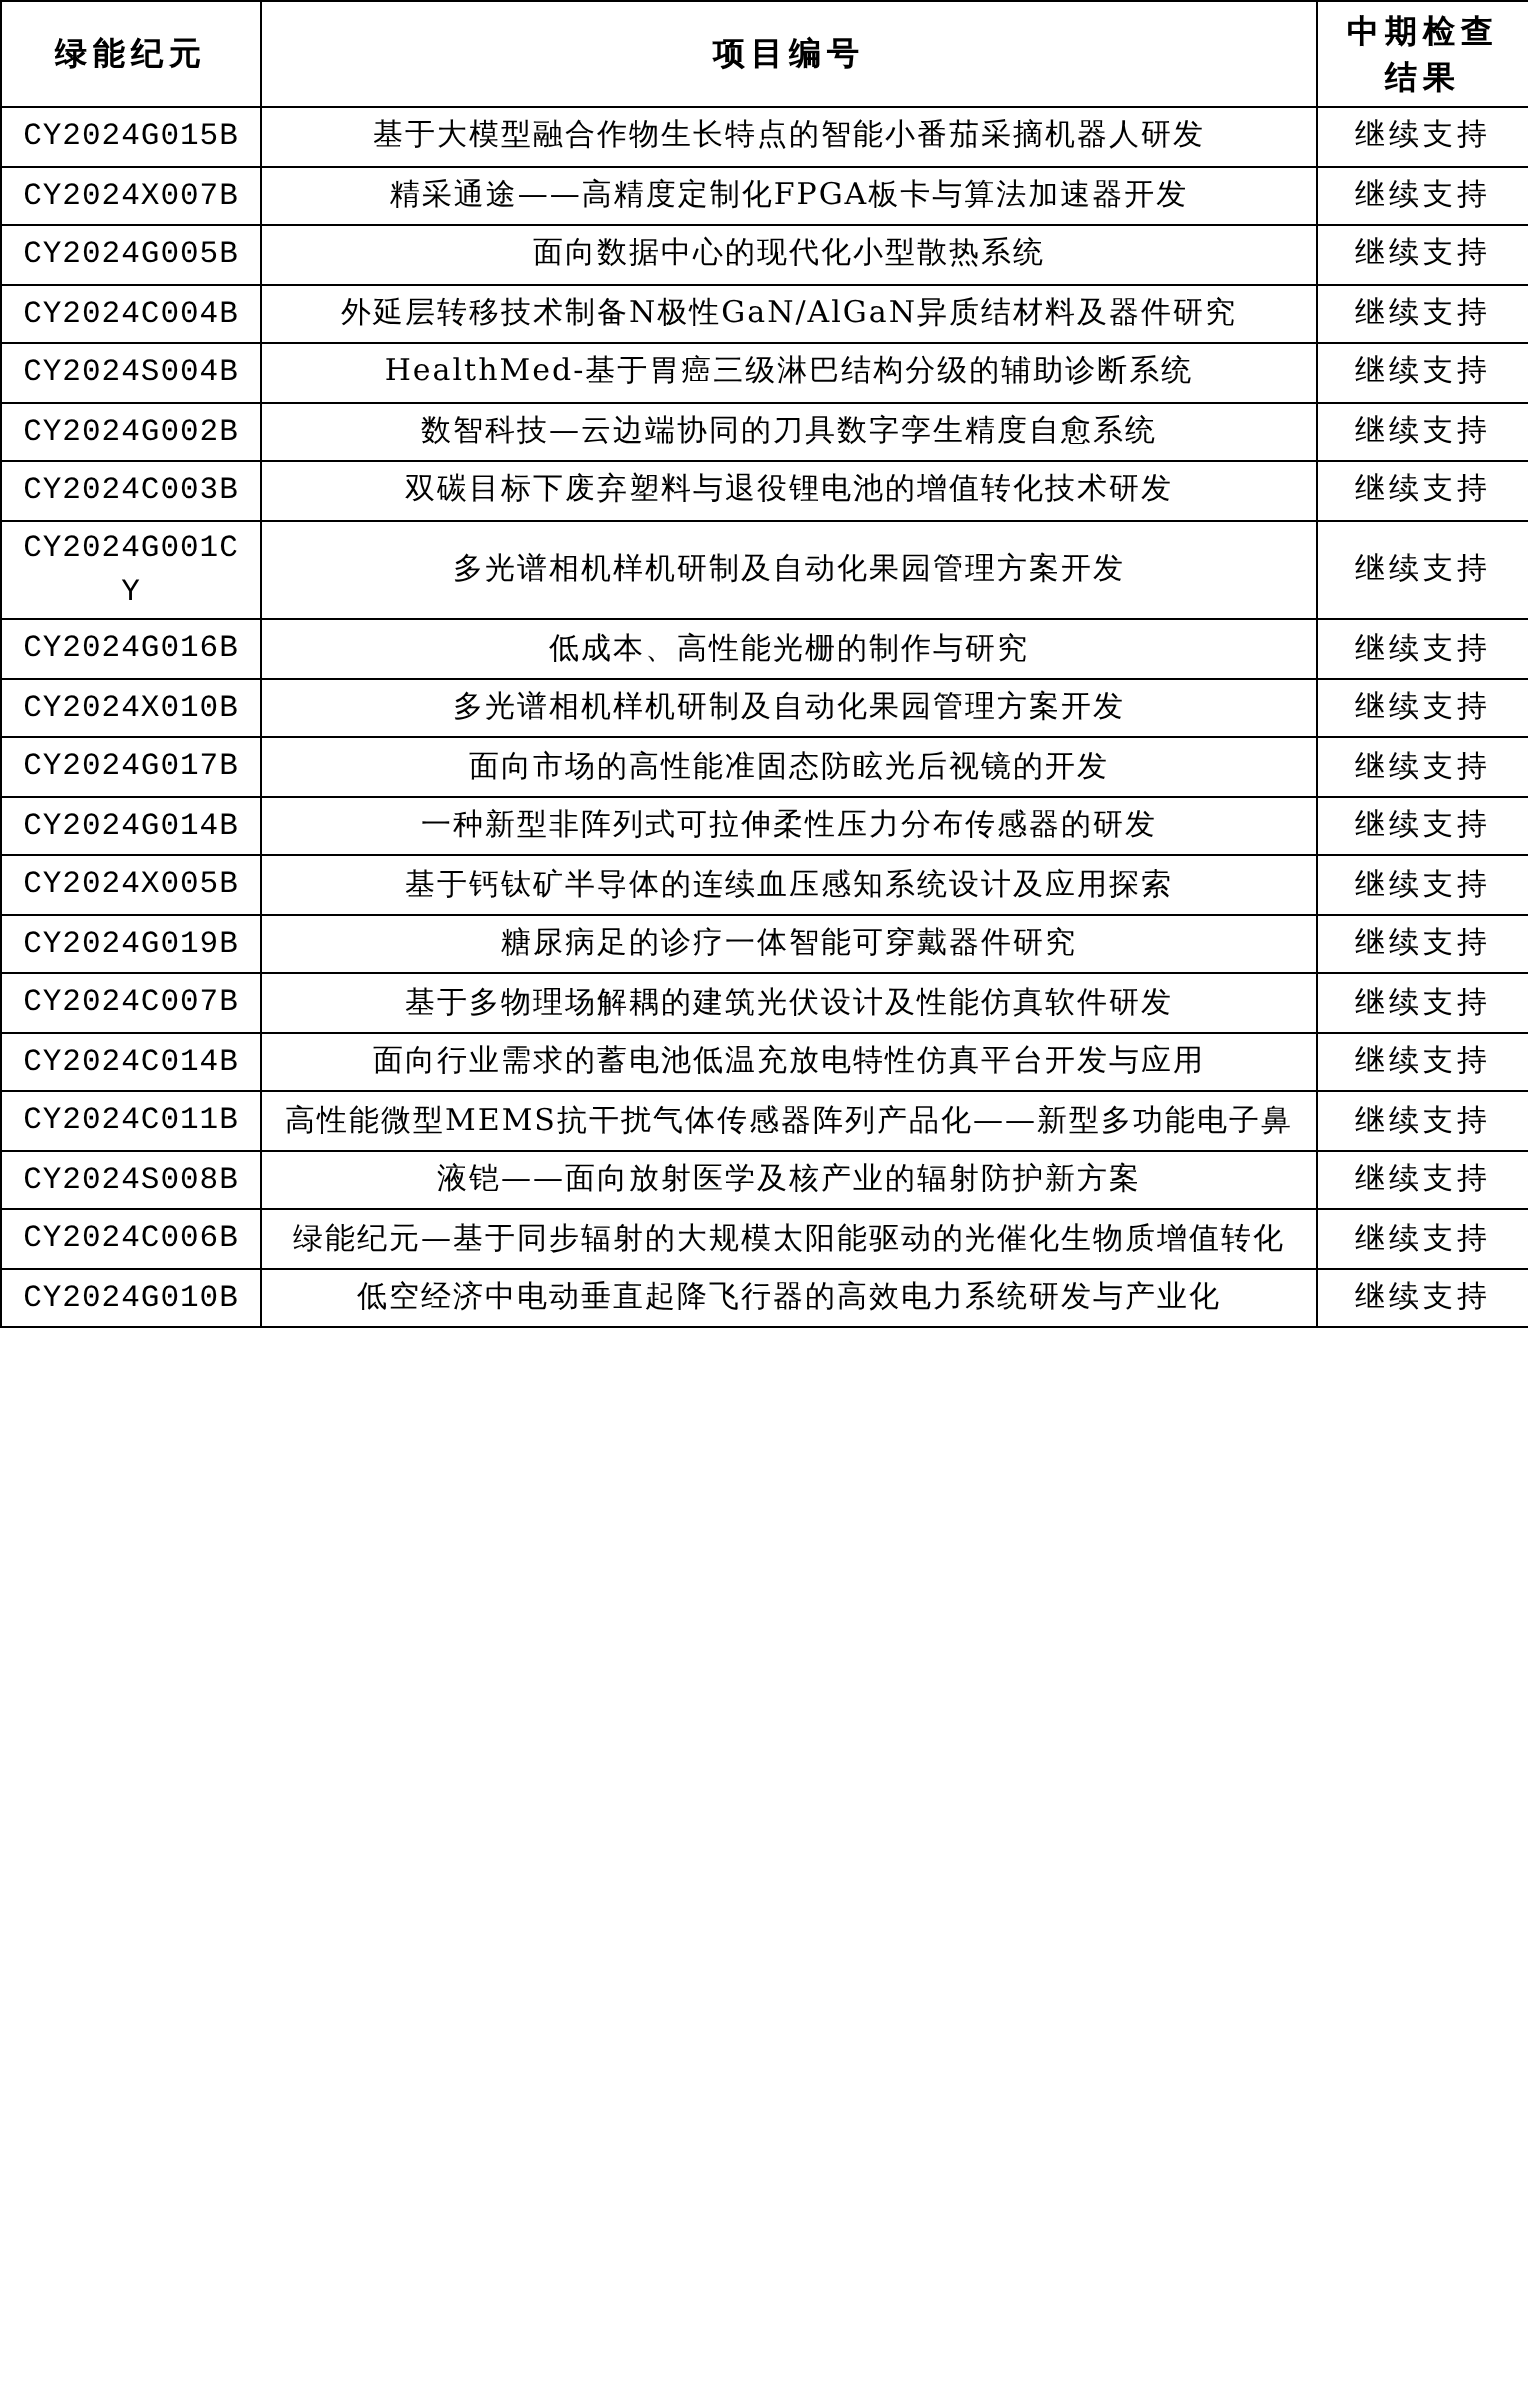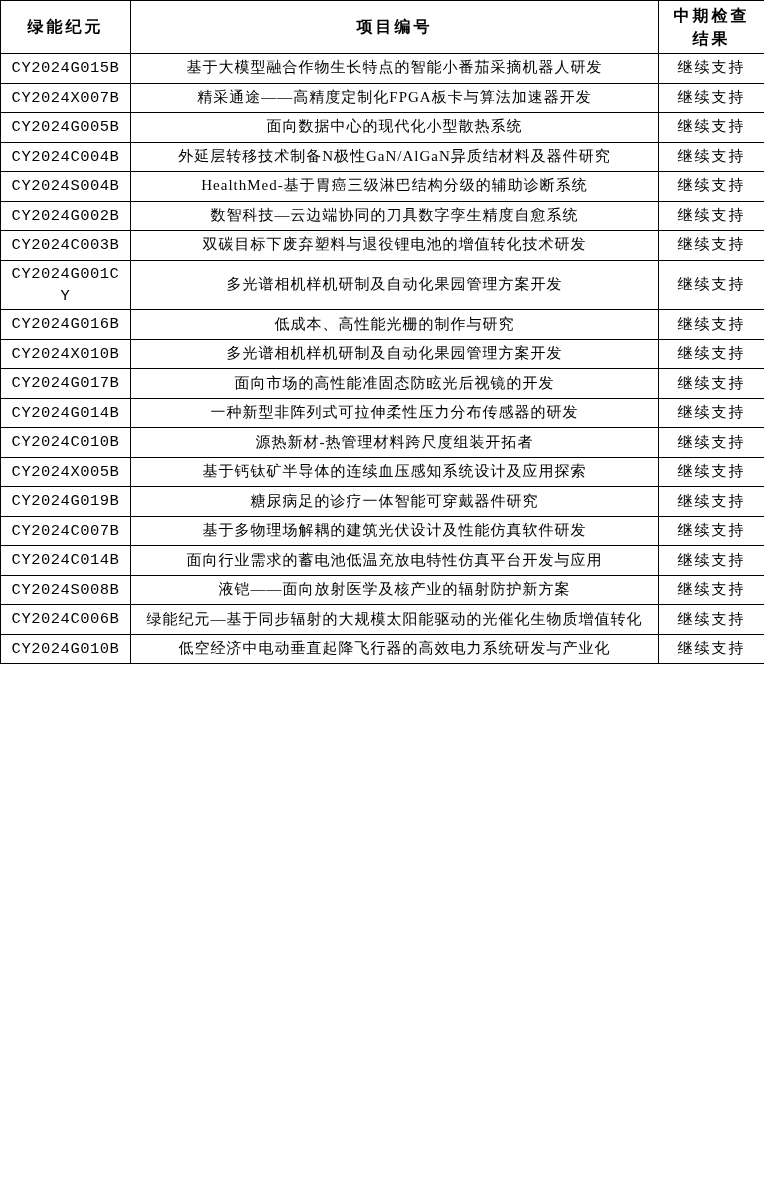--- a/index.html
+++ b/index.html
@@ -39,21 +39,20 @@
     height: 29.5px;
     line-height: 1.45;
   }
   td.code-cell {
     letter-spacing: 0.5px;
     font-size: 15.5px;
     font-family: Liberation Mono, monospace;
   }
   td.name-cell {
     letter-spacing: 1px;
-    font-family: Liberation Serif, serif;
   }
   td.result-cell {
     letter-spacing: 2px;
   }
   .col-code   { width: 130px; }
   .col-name   { width: 528px; }
   .col-result { width: 106px; }
   th .hdr-line { display: block; }
 </style>
 </head>
@@ -130,42 +129,42 @@
         <td class="code-cell">CY2024G017B</td>
         <td class="name-cell">面向市场的高性能准固态防眩光后视镜的开发</td>
         <td class="result-cell">继续支持</td>
       </tr>
       <tr>
         <td class="code-cell">CY2024G014B</td>
         <td class="name-cell">一种新型非阵列式可拉伸柔性压力分布传感器的研发</td>
         <td class="result-cell">继续支持</td>
       </tr>
       <tr>
-        <td class="code-cell">CY2024C010B</td>
-        <td class="name-cell">源热新材-热管理材料跨尺度组装开拓者</td>
-        <td class="result-cell">继续支持</td>
-      </tr>
-      <tr>
         <td class="code-cell">CY2024X005B</td>
         <td class="name-cell">基于钙钛矿半导体的连续血压感知系统设计及应用探索</td>
         <td class="result-cell">继续支持</td>
       </tr>
       <tr>
         <td class="code-cell">CY2024G019B</td>
         <td class="name-cell">糖尿病足的诊疗一体智能可穿戴器件研究</td>
         <td class="result-cell">继续支持</td>
       </tr>
       <tr>
         <td class="code-cell">CY2024C007B</td>
         <td class="name-cell">基于多物理场解耦的建筑光伏设计及性能仿真软件研发</td>
         <td class="result-cell">继续支持</td>
       </tr>
       <tr>
         <td class="code-cell">CY2024C014B</td>
         <td class="name-cell">面向行业需求的蓄电池低温充放电特性仿真平台开发与应用</td>
+        <td class="result-cell">继续支持</td>
+      </tr>
+      <tr>
+        <td class="code-cell">CY2024C011B</td>
+        <td class="name-cell">高性能微型MEMS抗干扰气体传感器阵列产品化——新型多功能电子鼻</td>
         <td class="result-cell">继续支持</td>
       </tr>
       <tr>
         <td class="code-cell">CY2024S008B</td>
         <td class="name-cell">液铠——面向放射医学及核产业的辐射防护新方案</td>
         <td class="result-cell">继续支持</td>
       </tr>
       <tr>
         <td class="code-cell">CY2024C006B</td>
         <td class="name-cell">绿能纪元—基于同步辐射的大规模太阳能驱动的光催化生物质增值转化</td>

